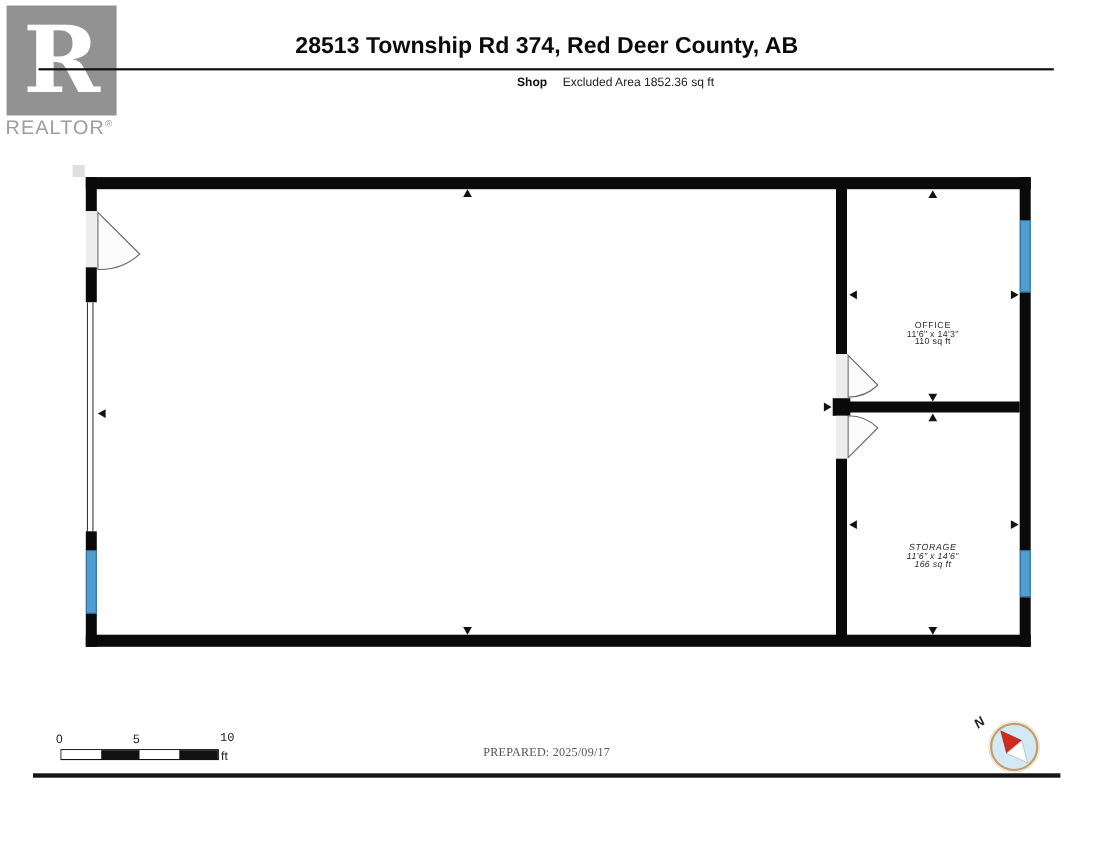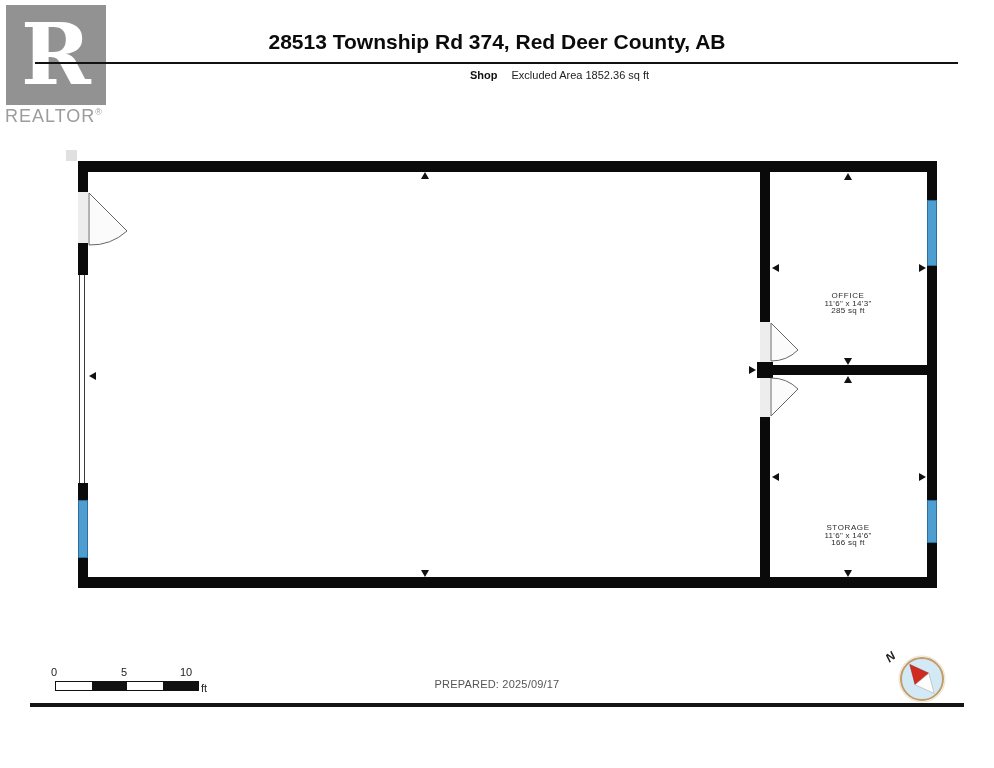--- a/index.html
+++ b/index.html
@@ -21,21 +21,21 @@
   #title{position:absolute;left:0;top:30px;width:100%;text-align:center;font-size:21px;font-weight:bold;color:#0b0b0b;}
   #title-rule{position:absolute;left:35px;top:62px;width:923px;height:2px;background:#111;}
   #subtitle{position:absolute;left:470px;top:69px;display:flex;gap:14px;align-items:baseline;font-size:11px;color:#222;text-align:center;}
   #subtitle .shop{font-weight:bold;color:#111;}
   #plan-svg{position:absolute;left:0;top:0;pointer-events:none;}
   #scalebar{position:absolute;left:55px;top:681px;width:142px;height:8px;border:1px solid #111;display:flex;box-sizing:content-box;}
   #scalebar div{flex:1 1 25%;}
   .seg-w{background:#fff;} .seg-b{background:#111;}
   .tick{position:absolute;top:666px;font-size:11px;color:#222;}
   #scale-unit{position:absolute;left:201px;top:682px;font-size:11px;color:#222;}
-  #prepared{position:absolute;left:0;top:678px;width:100%;text-align:center;font-size:11px;color:#555;letter-spacing:.2px;}
+  #prepared{position:absolute;left:0;top:678px;width:100%;text-align:center;font-size:11px;color:#555;letter-spacing:.2px;font-family:Liberation Serif, serif;}
   #compass{position:absolute;left:895px;top:653px;}
   #compass-n{position:absolute;left:886px;top:650px;font-size:12px;font-style:italic;font-weight:600;color:#222;
              transform:rotate(-38deg);}
   #footer-rule{position:absolute;left:30px;top:703px;width:934px;height:4px;background:#151515;}
   #disclaimer{position:absolute;left:38px;top:717px;width:930px;font-size:10.5px;color:#2a2a2a;}
 </style>
 </head>
 <body>
 
 <div id="page">
@@ -102,31 +102,31 @@
       <polygon points="772,477 779,473 779,481"></polygon>
       <polygon points="926,477 919,473 919,481"></polygon>
       <polygon points="848,577 844,570 852,570"></polygon>
       <polygon points="756,370 749,366 749,374"></polygon>
     </g>
   </svg>
 
   <div class="room-label" style="left:768px;top:256px;">
     <div class="rname">OFFICE</div>
     <div>11'6" x 14'3"</div>
-    <div>285 sq ft</div>
+    <div>110 sq ft</div>
   </div>
-  <div class="room-label" style="left:768px;top:488px;">
+  <div class="room-label" style="left:768px;top:458px;font-style:italic;">
     <div class="rname">STORAGE</div>
     <div>11'6" x 14'6"</div>
     <div>166 sq ft</div>
   </div>
 
   <span class="tick" style="left:51px;">0</span>
   <span class="tick" style="left:121px;">5</span>
-  <span class="tick" style="left:180px;">10</span>
+  <span class="tick" style="left:200px;font-family:Liberation Mono, monospace;">10</span>
   <div id="scalebar">
     <div class="seg-w"></div>
     <div class="seg-b"></div>
     <div class="seg-w"></div>
     <div class="seg-b"></div>
   </div>
   <span id="scale-unit">ft</span>
 
   <div id="prepared">PREPARED: 2025/09/17</div>
 

